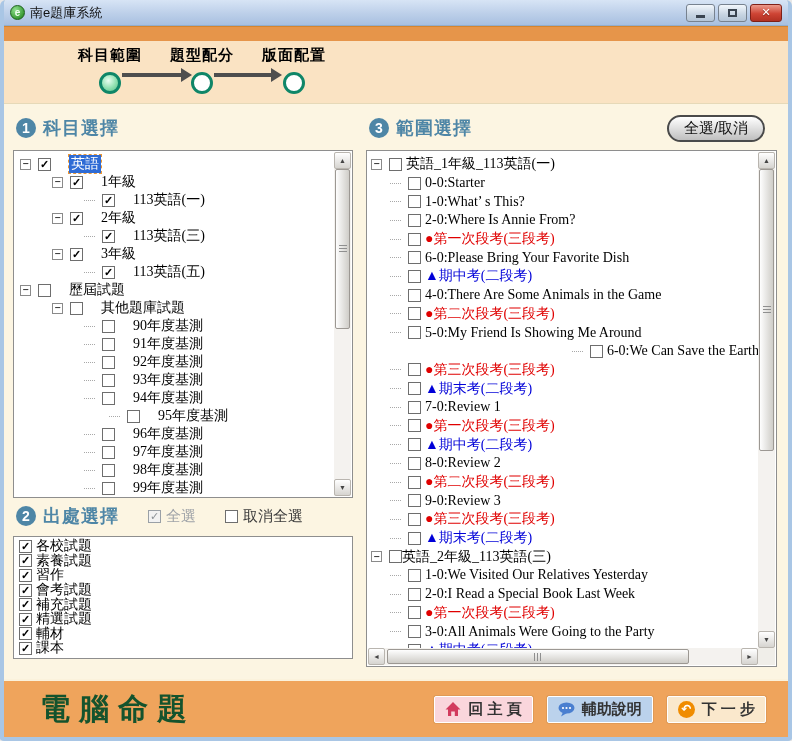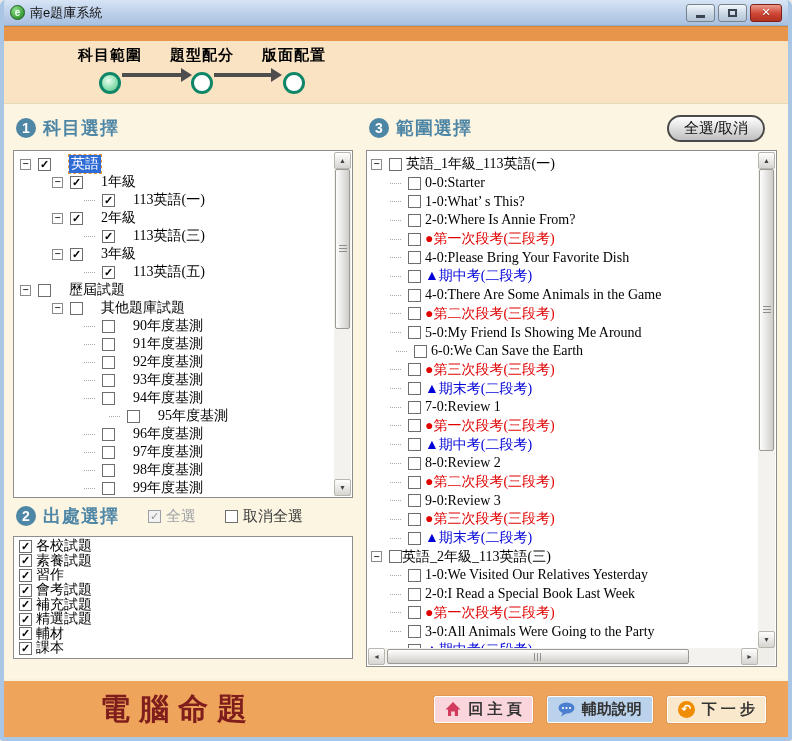--- a/index.html
+++ b/index.html
@@ -119,21 +119,21 @@
   
   .pill-btn{
     position:absolute;width:98px;height:27px;border-radius:14px;
     border:2px solid #4A4A4A;background:linear-gradient(#FFFFFF,#BFBFBF);
     font-size:15px;color:#111;display:flex;align-items:center;justify-content:center;
     font-family:"Liberation Sans","DejaVu Sans",sans-serif;
   }
 
   
   .footer{height:58px;background:#EFA45C;border-top:2px solid #FBF2DC;display:flex;align-items:center;}
-  .brand{margin-left:96px;font-size:30px;font-weight:bold;color:#7f1d1d;letter-spacing:9px;}
+  .brand{margin-left:36px;font-size:30px;font-weight:bold;color:#14532d;letter-spacing:9px;}
   .footer-buttons{margin-left:auto;margin-right:22px;display:flex;gap:14px;}
   .fbtn{
     height:27px;border:1px solid #FFFFFF;box-shadow:0 0 0 1px rgba(0,0,0,0.06);
     display:flex;align-items:center;gap:7px;padding:0 10px;
     font-size:15px;font-weight:bold;color:#333;border-radius:2px;
   }
   .fbtn.home{background:#FAD6DC;text-align:right;}
   .fbtn.help{background:#BBD2EC;}
   .fbtn.next{background:#FAE8CC;}
   .oc{
@@ -380,21 +380,21 @@
             <span class="lbl" style="margin-left: 4px;">2-0:Where Is Annie From?</span>
           </div>
           <div class="trow" style="height: 18.7px; padding-left: 22px;">
             <span class="stub"></span>
             <span class="cbx"></span>
             <span class="lbl red" style="margin-left: 4px;">●第一次段考(三段考)</span>
           </div>
           <div class="trow" style="height: 18.7px; padding-left: 22px;">
             <span class="stub"></span>
             <span class="cbx"></span>
-            <span class="lbl" style="margin-left: 4px;">4-0:Please Bring Your Favorite Dish</span>
+            <span class="lbl" style="margin-left: 4px;">6-0:Please Bring Your Favorite Dish</span>
           </div>
           <div class="trow" style="height: 18.7px; padding-left: 22px;">
             <span class="stub"></span>
             <span class="cbx"></span>
             <span class="lbl blue" style="margin-left: 4px;">▲期中考(二段考)</span>
           </div>
           <div class="trow" style="height: 18.7px; padding-left: 22px;">
             <span class="stub"></span>
             <span class="cbx"></span>
             <span class="lbl" style="margin-left: 4px;">4-0:There Are Some Animals in the Game</span>
@@ -402,21 +402,21 @@
           <div class="trow" style="height: 18.7px; padding-left: 22px;">
             <span class="stub"></span>
             <span class="cbx"></span>
             <span class="lbl red" style="margin-left: 4px;">●第二次段考(三段考)</span>
           </div>
           <div class="trow" style="height: 18.7px; padding-left: 22px;">
             <span class="stub"></span>
             <span class="cbx"></span>
             <span class="lbl" style="margin-left: 4px;">5-0:My Friend Is Showing Me Around</span>
           </div>
-          <div class="trow" style="height: 18.7px; padding-left: 28px;">
+          <div class="trow" style="height: 18.7px; padding-left: 7px; justify-content: flex-end;">
             <span class="stub"></span>
             <span class="cbx"></span>
             <span class="lbl" style="margin-left: 4px;">6-0:We Can Save the Earth</span>
           </div>
           <div class="trow" style="height: 18.7px; padding-left: 22px;">
             <span class="stub"></span>
             <span class="cbx"></span>
             <span class="lbl red" style="margin-left: 4px;">●第三次段考(三段考)</span>
           </div>
           <div class="trow" style="height: 18.7px; padding-left: 22px;">

